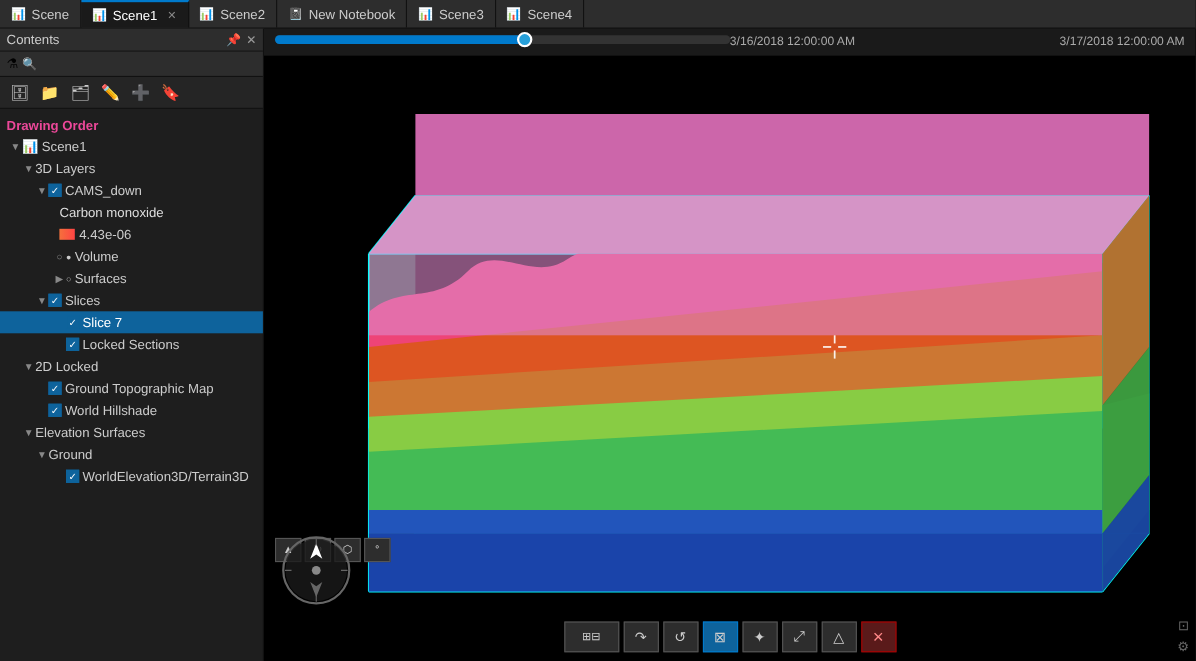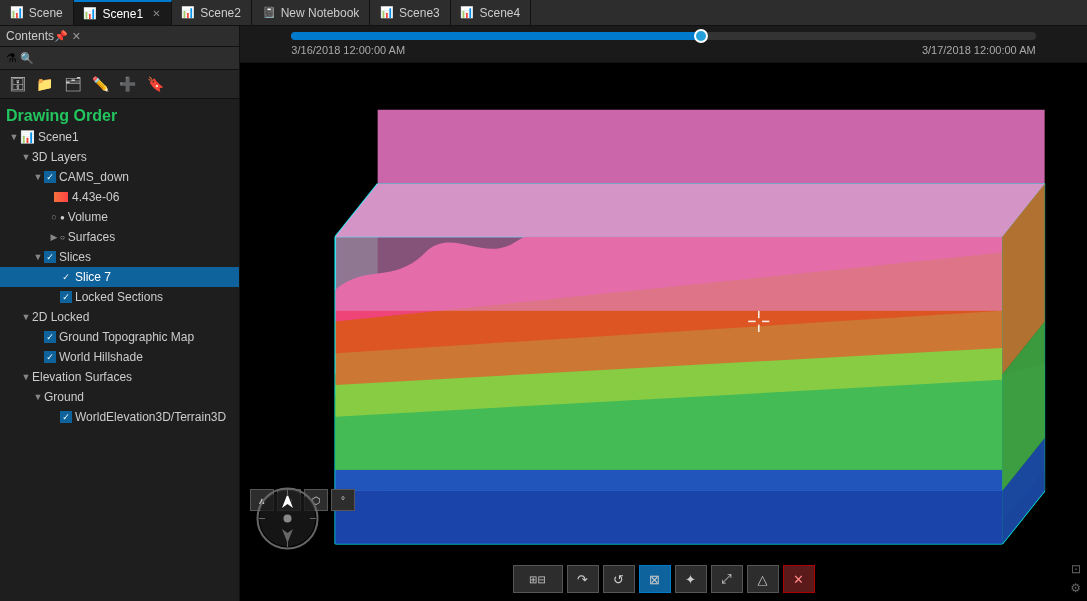--- a/index.html
+++ b/index.html
@@ -62,20 +62,21 @@
       background: #1e1e1e;
       border-right: 1px solid #111;
       display: flex;
       flex-direction: column;
       flex-shrink: 0;
     }
 
     .sidebar-header {
       display: flex;
       align-items: center;
+      justify-content: space-between;
       padding: 3px 6px;
       background: #2d2d2d;
       border-bottom: 1px solid #111;
       color: #ccc;
       font-size: 12px;
     }
     .sidebar-header-actions {
       display: flex;
       gap: 4px;
     }
@@ -173,42 +174,42 @@
     .checkbox.checked { background: #0e639c; border-color: #0e639c; }
 
     .color-swatch {
       width: 14px;
       height: 10px;
       margin-right: 4px;
       flex-shrink: 0;
     }
 
     .section-header {
-      color: #22c55e;
-      font-size: 16px;
+      color: #ec4899;
+      font-size: 12px;
       font-weight: 600;
       padding: 4px 6px 2px 6px;
     }
 
     
     .scene-view {
       flex: 1;
       background: #000;
       position: relative;
       overflow: hidden;
       display: flex;
       flex-direction: column;
     }
 
     
     .timeline-bar {
       background: #1a1a1a;
       padding: 6px 10px;
       display: flex;
-      flex-direction: column;
+      flex-direction: row;
       align-items: center;
       border-bottom: 1px solid #111;
       flex-shrink: 0;
     }
     .timeline-track {
       width: 90%;
       height: 8px;
       background: #333;
       border-radius: 4px;
       position: relative;
@@ -404,20 +405,24 @@
         <span>3D Layers</span>
       </div>
 
       <div class="tree-item">
         <span class="indent" style="width:28px"></span>
         <span class="expander">▼</span>
         <span class="checkbox checked">✓</span>
         <span>CAMS_down</span>
       </div>
 
+      <div class="tree-item">
+        <span class="indent" style="width:50px"></span>
+        <span style="color:#ddd;">Carbon monoxide</span>
+      </div>
 
       <div class="tree-item">
         <span class="indent" style="width:50px"></span>
         <span class="color-swatch" style="background: linear-gradient(to right, #f5703c, #ff4444);"></span>
         <span>4.43e-06</span>
       </div>
 
 
       <div class="tree-item">
         <span class="indent" style="width:44px"></span>

